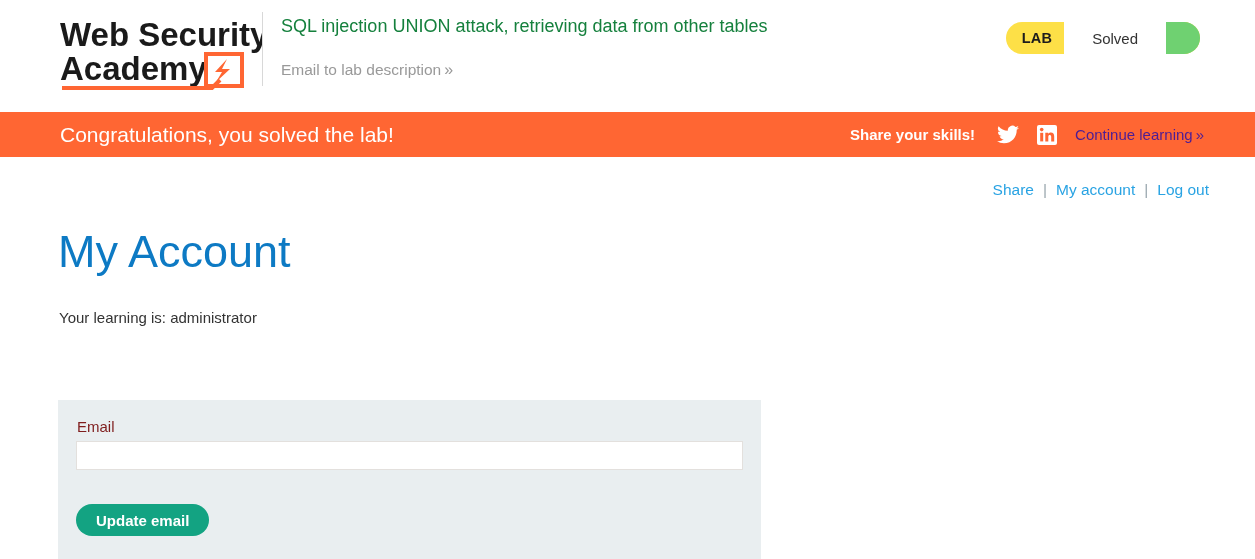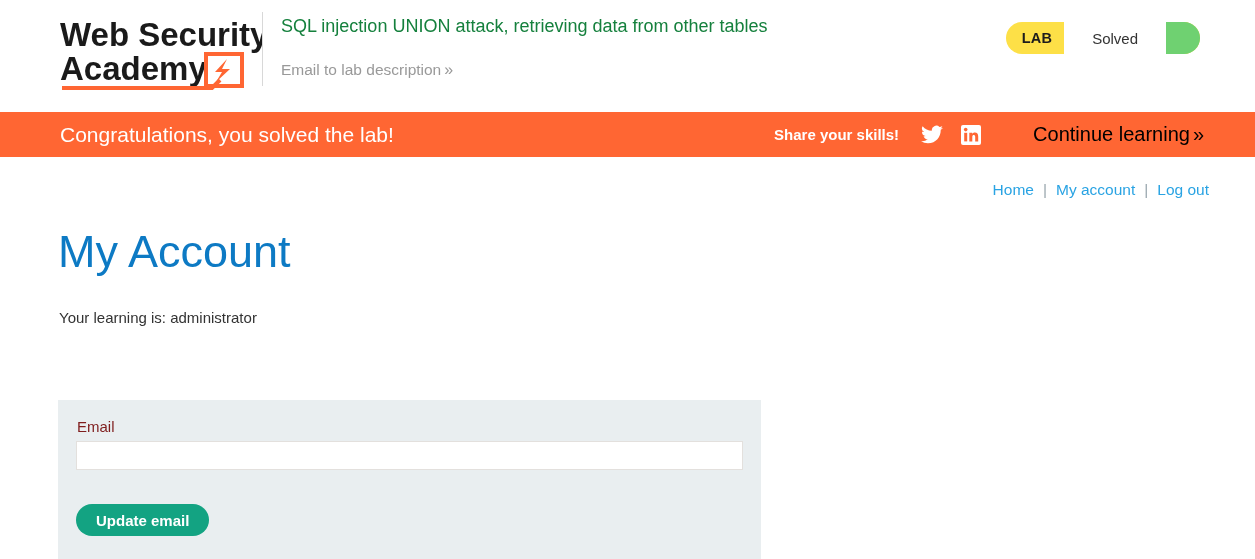--- a/index.html
+++ b/index.html
@@ -132,23 +132,22 @@
   }
   .social-icon {
     display: inline-flex;
     align-items: center;
     justify-content: center;
     margin-right: 18px;
     cursor: pointer;
   }
   .social-icon:last-of-type { margin-right: 0; }
   .continue-link {
-    margin-left: 34px;
-    font-size: 20px;
-    color: #000000;
+    font-size: 15px;
+    color: #4c1d95;
     text-decoration: none;
     white-space: nowrap;
   }
   .continue-link .chev {
     margin-left: 3px;
     letter-spacing: -1px;
   }
 
   
   .page-body {
@@ -293,21 +292,21 @@
 
     <a class="continue-link" href="#">
       <span>Continue learning</span><span class="chev">»</span>
     </a>
   </div>
 </div>
 
 <div class="page-body">
 
   <div class="account-nav">
-    <a href="#">Home</a><span class="sep">|</span><a href="#">My account</a><span class="sep">|</span><a href="#">Log out</a>
+    <a href="#">Share</a><span class="sep">|</span><a href="#">My account</a><span class="sep">|</span><a href="#">Log out</a>
   </div>
 
   <h1 class="page-title">My Account</h1>
 
   <div class="username-line">Your learning is: administrator</div>
 
   <div class="form-panel">
     <label class="field-label">Email</label>
     <input class="email-input" type="text" placeholder="" style="">
     <button class="submit-button">Update email</button>

